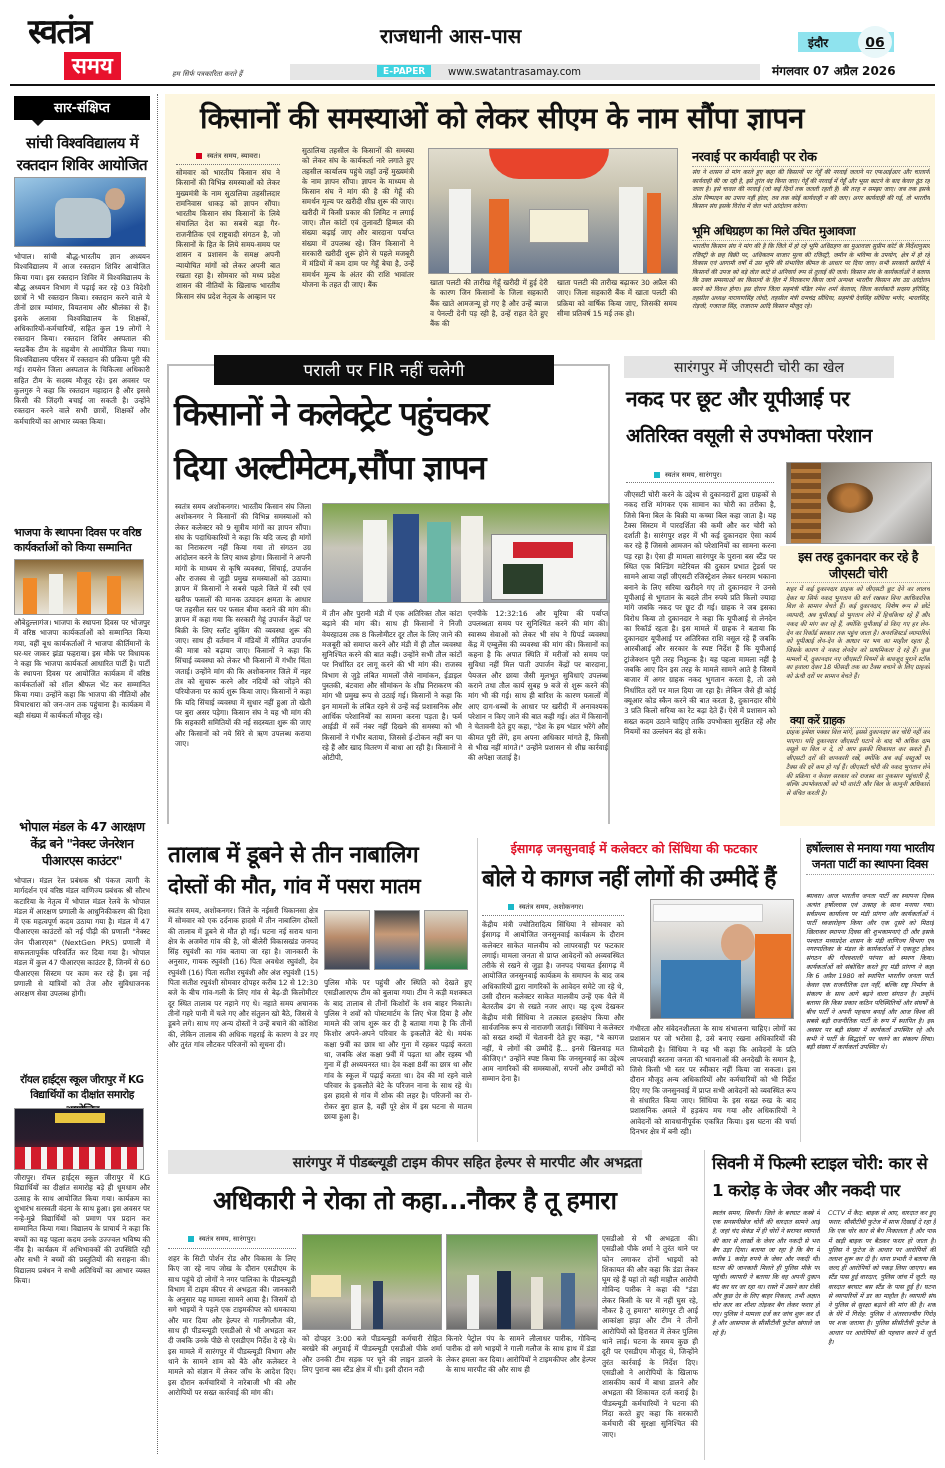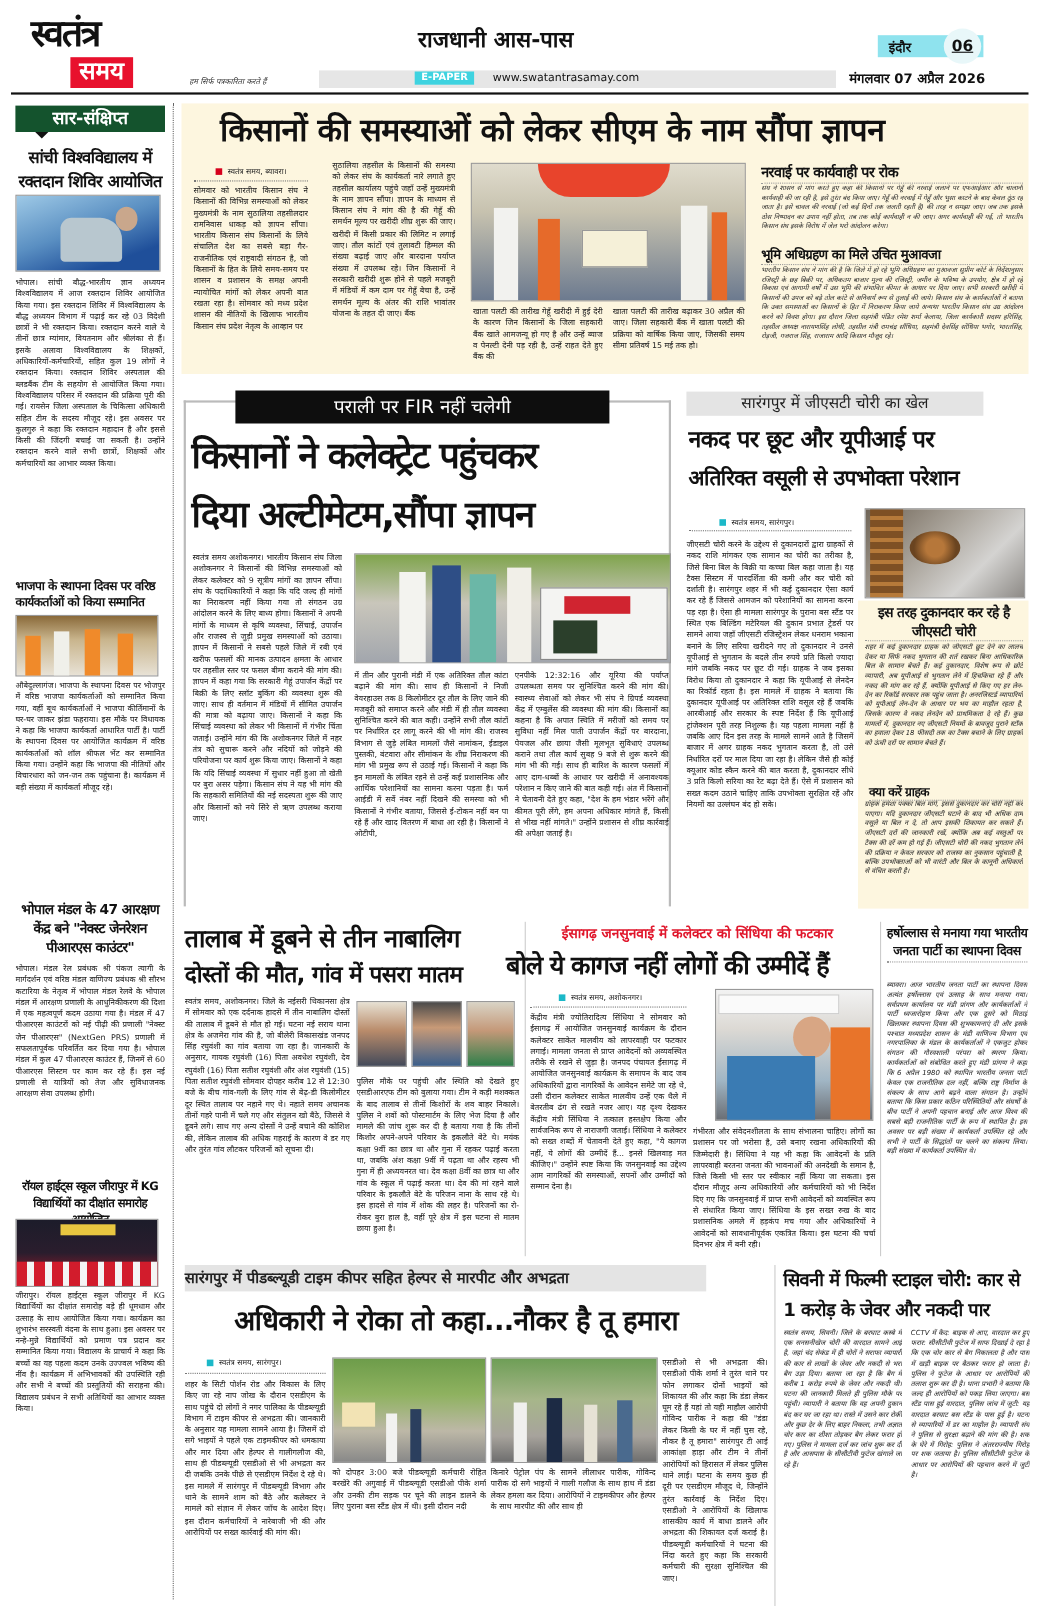--- a/index.html
+++ b/index.html
@@ -31,21 +31,21 @@
   <a class="abs" style="left:448px;top:66px;font-size:10px;color:#111;text-decoration:none;">www.swatantrasamay.com</a>
   <div class="abs" style="left:798px;top:32px;width:96px;height:20px;background:#8fe3ee;"></div>
   <div class="abs" style="left:808px;top:34px;font-size:12px;font-weight:bold;color:#111;">इंदौर</div>
   <div class="abs" style="left:858px;top:26px;width:34px;height:32px;border-radius:50%;background:#e8f7f9;font-size:14px;font-weight:bold;text-align:center;line-height:32px;text-decoration:underline;">06</div>
   <div class="abs" style="left:772px;top:62px;font-size:12px;font-weight:bold;color:#111;">मंगलवार 07 अप्रैल 2026</div>
   <div class="abs" style="left:10px;top:84px;width:925px;height:2px;background:#111;"></div>
 </header>
 
 <aside>
   <div class="abs vdots" style="left:157px;top:94px;height:1360px;"></div>
-  <div class="abs" style="left:14px;top:96px;width:136px;height:24px;background:#14532d;color:#fff;font-size:16px;font-weight:bold;text-align:center;line-height:24px;">सार-संक्षिप्त</div>
+  <div class="abs" style="left:14px;top:96px;width:136px;height:24px;background:#000000;color:#fff;font-size:13px;font-weight:bold;text-align:center;line-height:24px;">सार-संक्षिप्त</div>
   <div class="abs" style="left:32px;top:120px;width:0;height:0;border-left:6px solid transparent;border-right:6px solid transparent;border-top:6px solid #111;"></div>
 
   <article>
     <h3 class="abs hl" style="left:14px;top:132px;width:136px;font-size:15px;line-height:22px;text-align:center;">सांची विश्वविद्यालय में रक्तदान शिविर आयोजित</h3>
     <div class="abs photo" style="left:14px;top:177px;width:132px;height:70px;background:linear-gradient(160deg,#9ec9e6 0%,#5a8fc2 45%,#1f4f9a 80%);">
       <div style="position:absolute;left:40px;top:20px;width:56px;height:40px;background:#b8c7cf;border-radius:10px 20px 4px 4px;"></div>
       <div style="position:absolute;left:90px;top:10px;width:20px;height:22px;background:#c9a78c;border-radius:50%;"></div>
     </div>
     <div class="abs txt" style="left:14px;top:252px;width:136px;height:262px;">भोपाल। सांची बौद्ध-भारतीय ज्ञान अध्ययन विश्वविद्यालय में आज रक्तदान शिविर आयोजित किया गया। इस रक्तदान शिविर में विश्वविद्यालय के बौद्ध अध्ययन विभाग में पढ़ाई कर रहे 03 विदेशी छात्रों ने भी रक्तदान किया। रक्तदान करने वाले ये तीनों छात्र म्यांमार, वियतनाम और श्रीलंका से हैं। इसके अलावा विश्वविद्यालय के शिक्षकों, अधिकारियों-कर्मचारियों, सहित कुल 19 लोगों ने रक्तदान किया। रक्तदान शिविर अस्पताल की ब्लडबैंक टीम के सहयोग से आयोजित किया गया। विश्वविद्यालय परिसर में रक्तदान की प्रक्रिया पूरी की गई। रायसेन जिला अस्पताल के चिकित्सा अधिकारी सहित टीम के सदस्य मौजूद रहे। इस अवसर पर कुलगुरु ने कहा कि रक्तदान महादान है और इससे किसी की जिंदगी बचाई जा सकती है। उन्होंने रक्तदान करने वाले सभी छात्रों, शिक्षकों और कर्मचारियों का आभार व्यक्त किया।</div>
   </article>
@@ -143,41 +143,41 @@
   <div class="abs txt" style="left:168px;top:906px;width:150px;height:236px;">स्वतंत्र समय, अशोकनगर। जिले के नईसरी थिकानसा क्षेत्र में सोमवार को एक दर्दनाक हादसे में तीन नाबालिग दोस्तों की तालाब में डूबने से मौत हो गई। घटना नई सराय थाना क्षेत्र के अजमेरा गांव की है, जो बीलेरी विकासखंड जनपद सिंह रघुवंशी का गांव बताया जा रहा है। जानकारी के अनुसार, गायक रघुवंशी (16) पिता अवधेश रघुवंशी, देव रघुवंशी (16) पिता सतीश रघुवंशी और अंश रघुवंशी (15) पिता सतीश रघुवंशी सोमवार दोपहर करीब 12 से 12:30 बजे के बीच गांव-गली के लिए गांव से बेढ़-डी किलोमीटर दूर स्थित तालाब पर नहाने गए थे। नहाते समय अचानक तीनों गहरे पानी में चले गए और संतुलन खो बैठे, जिससे वे डूबने लगे। साथ गए अन्य दोस्तों ने उन्हें बचाने की कोशिश की, लेकिन तालाब की अधिक गहराई के कारण वे डर गए और तुरंत गांव लौटकर परिजनों को सूचना दी।</div>
   <div class="abs photo" style="left:324px;top:910px;width:46px;height:60px;background:linear-gradient(180deg,#e7e1d3 0%,#b98b6a 45%,#434a5a 100%);"></div>
   <div class="abs photo" style="left:374px;top:910px;width:46px;height:60px;background:linear-gradient(180deg,#4a4a4a 0%,#c89a77 40%,#3b5e8a 100%);"></div>
   <div class="abs photo" style="left:424px;top:910px;width:44px;height:60px;background:linear-gradient(180deg,#d9d4c6 0%,#c49878 45%,#2f7f4a 100%);"></div>
   <div class="abs txt" style="left:324px;top:978px;width:148px;height:164px;">पुलिस मौके पर पहुंची और स्थिति को देखते हुए एसडीआरएफ टीम को बुलाया गया। टीम ने कड़ी मशक्कत के बाद तालाब से तीनों किशोरों के शव बाहर निकाले। पुलिस ने शवों को पोस्टमार्टम के लिए भेज दिया है और मामले की जांच शुरू कर दी है बताया गया है कि तीनों किशोर अपने-अपने परिवार के इकलौते बेटे थे। मयंक कक्षा 9वीं का छात्र था और गुना में रहकर पढ़ाई करता था, जबकि अंश कक्षा 9वीं में पढ़ता था और रहस्य भी गुना में ही अध्ययनरत था। देव कक्षा 8वीं का छात्र था और गांव के स्कूल में पढ़ाई करता था। देव की मां रहने वाले परिवार के इकलौते बेटे के परिजन नाना के साथ रहे थे। इस हादसे से गांव में शोक की लहर है। परिजनों का रो-रोकर बुरा हाल है, वहीं पूरे क्षेत्र में इस घटना से मातम छाया हुआ है।</div>
   <div class="abs" style="left:477px;top:838px;height:304px;border-left:1px solid #ccc;"></div>
 </section>
 
 <section>
   <div class="abs" style="left:484px;top:840px;width:300px;font-size:12.5px;font-weight:bold;color:#e0162b;text-align:center;">ईसागढ़ जनसुनवाई में कलेक्टर को सिंधिया की फटकार</div>
-  <h1 class="abs hl" style="left:460px;top:861px;width:310px;font-size:23px;line-height:34px;letter-spacing:-1px;">बोले ये कागज नहीं लोगों की उम्मीदें हैं</h1>
+  <h1 class="abs hl" style="left:482px;top:861px;width:310px;font-size:23px;line-height:34px;letter-spacing:-1px;">बोले ये कागज नहीं लोगों की उम्मीदें हैं</h1>
   <div class="abs by cyan" style="left:508px;top:902px;">स्वतंत्र समय, अशोकनगर।</div>
   <div class="abs dot-rule" style="left:482px;top:915px;width:142px;"></div>
   <div class="abs txt" style="left:482px;top:920px;width:142px;height:222px;">केंद्रीय मंत्री ज्योतिरादित्य सिंधिया ने सोमवार को ईसागढ़ में आयोजित जनसुनवाई कार्यक्रम के दौरान कलेक्टर साकेत मालवीय को लापरवाही पर फटकार लगाई। मामला जनता से प्राप्त आवेदनों को अव्यवस्थित तरीके से रखने से जुड़ा है। जनपद पंचायत ईसागढ़ में आयोजित जनसुनवाई कार्यक्रम के समापन के बाद जब अधिकारियों द्वारा नागरिकों के आवेदन समेटे जा रहे थे, उसी दौरान कलेक्टर साकेत मालवीय उन्हें एक थैले में बेतरतीब ढंग से रखते नजर आए। यह दृश्य देखकर केंद्रीय मंत्री सिंधिया ने तत्काल हस्तक्षेप किया और सार्वजनिक रूप से नाराजगी जताई। सिंधिया ने कलेक्टर को सख्त शब्दों में चेतावनी देते हुए कहा, "ये कागज नहीं, ये लोगों की उम्मीदें हैं... इनसे खिलवाड़ मत कीजिए।" उन्होंने स्पष्ट किया कि जनसुनवाई का उद्देश्य आम नागरिकों की समस्याओं, सपनों और उम्मीदों को सम्मान देना है।</div>
   <div class="abs photo" style="left:650px;top:899px;width:144px;height:120px;background:linear-gradient(180deg,#f2f2f2 0%,#dcd9d4 30%,#a0b5c4 70%,#6a6e74 100%);">
     <div style="position:absolute;left:2px;top:4px;width:110px;height:18px;background:#fafafa;border:1px solid #ccc;"></div>
     <div style="position:absolute;left:70px;top:24px;width:34px;height:38px;background:#d8a684;border-radius:50%;"></div>
     <div style="position:absolute;left:104px;top:34px;width:36px;height:86px;background:#e8742a;"></div>
     <div style="position:absolute;left:10px;top:60px;width:80px;height:60px;background:#3a7bb3;"></div>
   </div>
   <div class="abs txt" style="left:630px;top:1024px;width:166px;height:118px;">गंभीरता और संवेदनशीलता के साथ संभालना चाहिए। लोगों का प्रशासन पर जो भरोसा है, उसे बनाए रखना अधिकारियों की जिम्मेदारी है। सिंधिया ने यह भी कहा कि आवेदनों के प्रति लापरवाही बरतना जनता की भावनाओं की अनदेखी के समान है, जिसे किसी भी स्तर पर स्वीकार नहीं किया जा सकता। इस दौरान मौजूद अन्य अधिकारियों और कर्मचारियों को भी निर्देश दिए गए कि जनसुनवाई में प्राप्त सभी आवेदनों को व्यवस्थित रूप से संधारित किया जाए। सिंधिया के इस सख्त रुख के बाद प्रशासनिक अमले में हड़कंप मच गया और अधिकारियों ने आवेदनों को सावधानीपूर्वक एकत्रित किया। इस घटना की चर्चा दिनभर क्षेत्र में बनी रही।</div>
   <div class="abs" style="left:800px;top:838px;height:304px;border-left:1px solid #ccc;"></div>
 </section>
 
 <section>
   <h3 class="abs hl" style="left:806px;top:840px;width:128px;font-size:11.5px;line-height:16px;text-align:center;border-bottom:1px dotted #999;padding-bottom:2px;">हर्षोल्लास से मनाया गया भारतीय जनता पार्टी का स्थापना दिवस</h3>
   <div class="abs txt it" style="left:806px;top:892px;width:128px;height:246px;font-size:6.3px;line-height:8.9px;">ब्यावरा। आज भारतीय जनता पार्टी का स्थापना दिवस अत्यंत हर्षोल्लास एवं उत्साह के साथ मनाया गया। सर्वप्रथम कार्यालय पर मंडी प्रांगण और कार्यकर्ताओं ने पार्टी ध्वजारोहण किया और एक दूसरे को मिठाई खिलाकर स्थापना दिवस की शुभकामनाएं दी और इसके पश्चात मध्यप्रदेश शासन के मंडी वाणिज्य विभाग एवं नगरपालिका के मंडल के कार्यकर्ताओं ने एकजुट होकर संगठन की गौरवशाली परंपरा को स्मरण किया। कार्यकर्ताओं को संबोधित करते हुए मंडी प्रांगण ने कहा कि 6 अप्रैल 1980 को स्थापित भारतीय जनता पार्टी केवल एक राजनीतिक दल नहीं, बल्कि राष्ट्र निर्माण के संकल्प के साथ आगे बढ़ने वाला संगठन है। उन्होंने बताया कि किस प्रकार कठिन परिस्थितियों और संघर्षों के बीच पार्टी ने अपनी पहचान बनाई और आज विश्व की सबसे बड़ी राजनीतिक पार्टी के रूप में स्थापित है। इस अवसर पर बड़ी संख्या में कार्यकर्ता उपस्थित रहे और सभी ने पार्टी के सिद्धांतों पर चलने का संकल्प लिया। बड़ी संख्या में कार्यकर्ता उपस्थित थे।</div>
 </section>
 
 <section>
-  <div class="abs" style="left:168px;top:1150px;width:474px;height:24px;background:#e4e4e4;font-size:13.5px;font-weight:bold;text-align:left;line-height:24px;color:#222;">सारंगपुर में पीडब्ल्यूडी टाइम कीपर सहित हेल्पर से मारपीट और अभद्रता</div>
+  <div class="abs" style="left:168px;top:1150px;width:474px;height:24px;background:#e4e4e4;font-size:13.5px;font-weight:bold;text-align:right;line-height:24px;color:#222;">सारंगपुर में पीडब्ल्यूडी टाइम कीपर सहित हेल्पर से मारपीट और अभद्रता</div>
   <h1 class="abs hl" style="left:176px;top:1180px;width:520px;font-size:25px;line-height:42px;margin-left:37px;">अधिकारी ने रोका तो कहा...नौकर है तू हमारा</h1>
   <div class="abs by cyan" style="left:188px;top:1234px;">स्वतंत्र समय, सारंगपुर।</div>
   <div class="abs dot-rule" style="left:168px;top:1248px;width:128px;"></div>
   <div class="abs txt" style="left:168px;top:1254px;width:128px;height:206px;">शहर के सिटी पोर्शन रोड और विकास के लिए किए जा रहे नाप जोख के दौरान एसडीएम के साथ पहुंचे दो लोगों ने नगर पालिका के पीडब्ल्यूडी विभाग में टाइम कीपर से अभद्रता की। जानकारी के अनुसार यह मामला सामने आया है। जिसमें दो सगे भाइयों ने पहले एक टाइमकीपर को धमकाया और मार दिया और हेल्पर से गालीगलौज की, साथ ही पीडब्ल्यूडी एसडीओ से भी अभद्रता कर दी जबकि उनके पीछे से एसडीएम निर्देश दे रहे थे। इस मामले में सारंगपुर में पीडब्ल्यूडी विभाग और थाने के सामने शाम को बैठे और कलेक्टर ने मामले को संज्ञान में लेकर जाँच के आदेश दिए। इस दौरान कर्मचारियों ने नारेबाजी भी की और आरोपियों पर सख्त कार्रवाई की मांग की।</div>
   <div class="abs photo" style="left:302px;top:1234px;width:140px;height:96px;background:linear-gradient(180deg,#6d9c4a 0%,#8fb260 35%,#bdb8a7 70%,#888 100%);">
     <div style="position:absolute;left:8px;top:40px;width:30px;height:22px;background:#f2e3b4;"></div>
     <div style="position:absolute;left:48px;top:50px;width:10px;height:46px;background:#f2f2f0;"></div>
     <div style="position:absolute;left:70px;top:46px;width:10px;height:50px;background:#2b3f5e;"></div>
   </div>
   <div class="abs photo" style="left:446px;top:1234px;width:152px;height:96px;background:linear-gradient(180deg,#6e9e56 0%,#a7b68a 40%,#a7a39c 75%,#6e6e6e 100%);">

